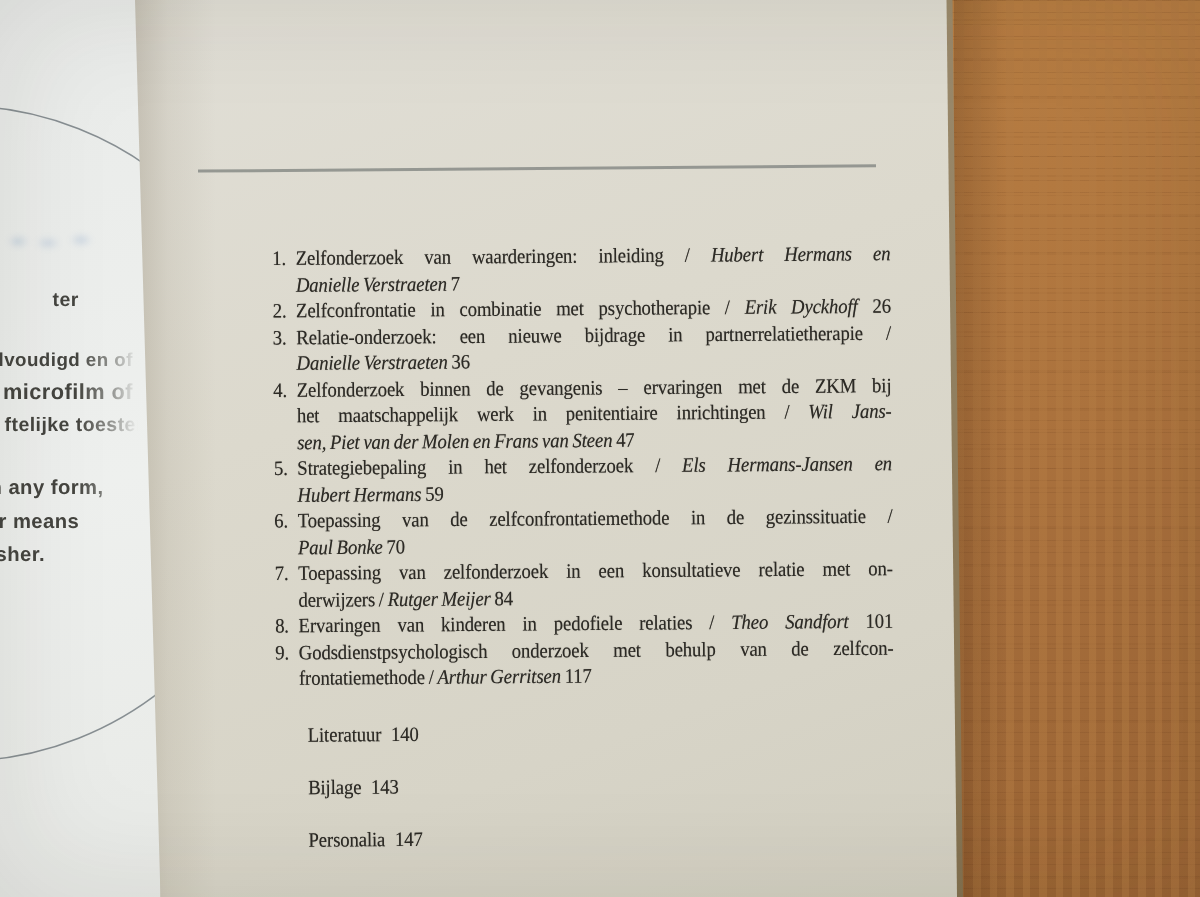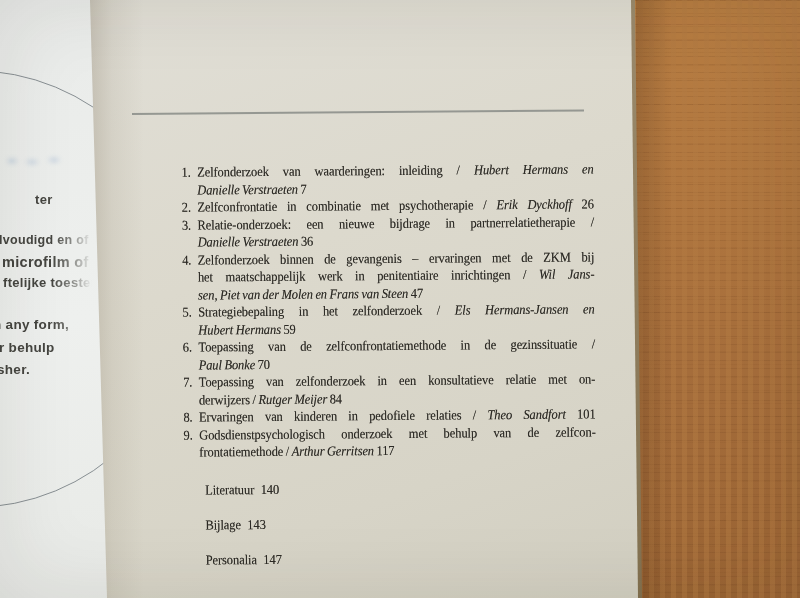--- a/index.html
+++ b/index.html
@@ -114,20 +114,20 @@
 
     <div class="left-page">
       <div class="arc"></div>
       <div class="showthrough"></div>
       <div class="fragments" id="fragments">
           <div class="frag" style="left: -1px; top: 192px; font-size: 13px; margin-left: 36px;">ter</div>
           <div class="frag" style="left: -1px; top: 233px; font-size: 12.5px;">lvoudigd en of openbaar</div>
           <div class="frag" style="left: 2px; top: 254px; font-size: 14.5px;">microfilm of op welke</div>
           <div class="frag" style="left: 3px; top: 275px; font-size: 13px;">ftelijke toestemming van</div>
           <div class="frag" style="left: -7px; top: 317px; font-size: 13.5px;">n any form,</div>
-          <div class="frag" style="left: -1px; top: 340px; font-size: 13.5px;">r behulp</div>
+          <div class="frag" style="left: -1px; top: 340px; font-size: 13.5px;">r means</div>
           <div class="frag" style="left: -3px; top: 362px; font-size: 13.5px;">sher.</div>
         </div>
     </div>
   </div>
 
   <div class="vignette"></div>
 </div>
 
 </body></html>

